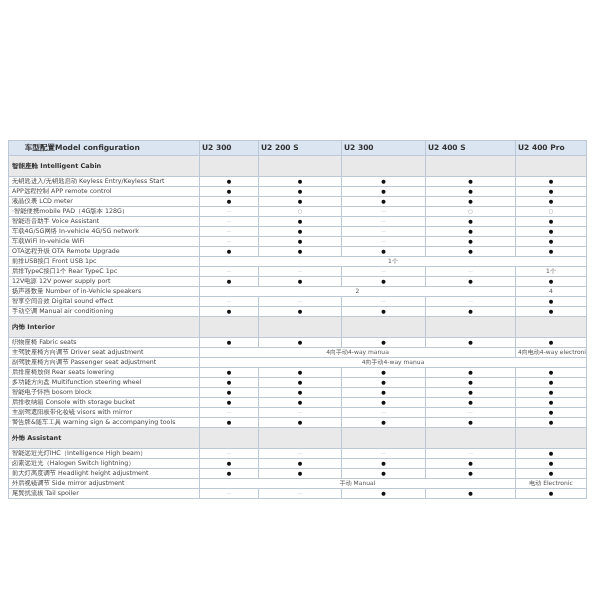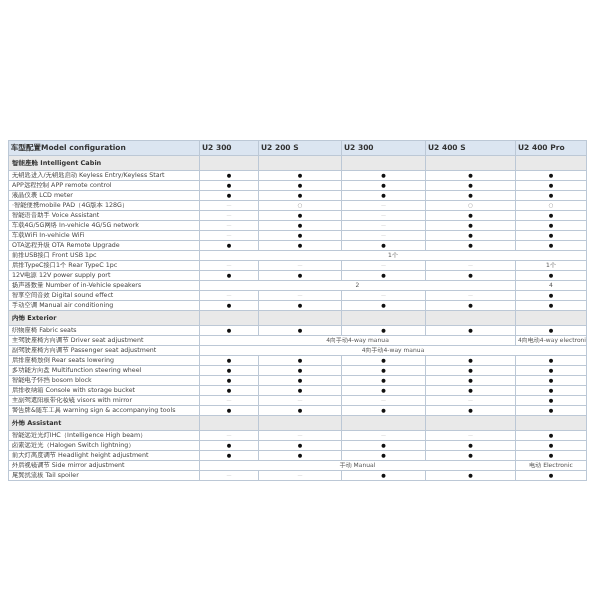--- a/index.html
+++ b/index.html
@@ -15,22 +15,22 @@
     padding:0 2px;
     overflow:hidden;white-space:nowrap;
     box-sizing:border-box;
     line-height:1.05;
   }
   tr.header-row{height:15px;}
   tr.header-row th{
     background:#dbe5f1;color:#333333;font-size:7.5px;font-weight:bold;
     text-align:left;
   }
-  tr.header-row th.title{text-align:left;padding-left:2px;}
-  tr.section-row{height:15px;}
+  tr.header-row th.title{text-align:left;padding-left:16px;}
+  tr.section-row{height:21px;}
   tr.section-row td{background:#e9e9e9;}
   td.section-label{
     color:#333333;font-size:6.5px;font-weight:bold;text-align:left;padding-left:3px;
   }
   tr.data-row{height:10px;}
   td.label-cell{
     color:#444444;font-size:6.3px;text-align:left;padding-left:3px;background:#ffffff;
   }
   td.value-cell{text-align:center;vertical-align:middle;background:#ffffff;}
   td.value-cell.dot{font-size:5.2px;color:#111111;}
@@ -169,21 +169,21 @@
         </tr>
         <tr class="data-row">
           <td class="label-cell">手动空调 Manual air conditioning</td>
           <td class="value-cell dot">●</td>
           <td class="value-cell dot">●</td>
           <td class="value-cell dot">●</td>
           <td class="value-cell dot">●</td>
           <td class="value-cell dot">●</td>
         </tr>
         <tr class="section-row">
-          <td class="section-label">内饰 Exterior</td>
+          <td class="section-label">内饰 Interior</td>
           <td></td>
           <td></td>
           <td></td>
           <td></td>
           <td></td>
         </tr>
         <tr class="data-row">
           <td class="label-cell">织物座椅 Fabric seats</td>
           <td class="value-cell dot">●</td>
           <td class="value-cell dot">●</td>

